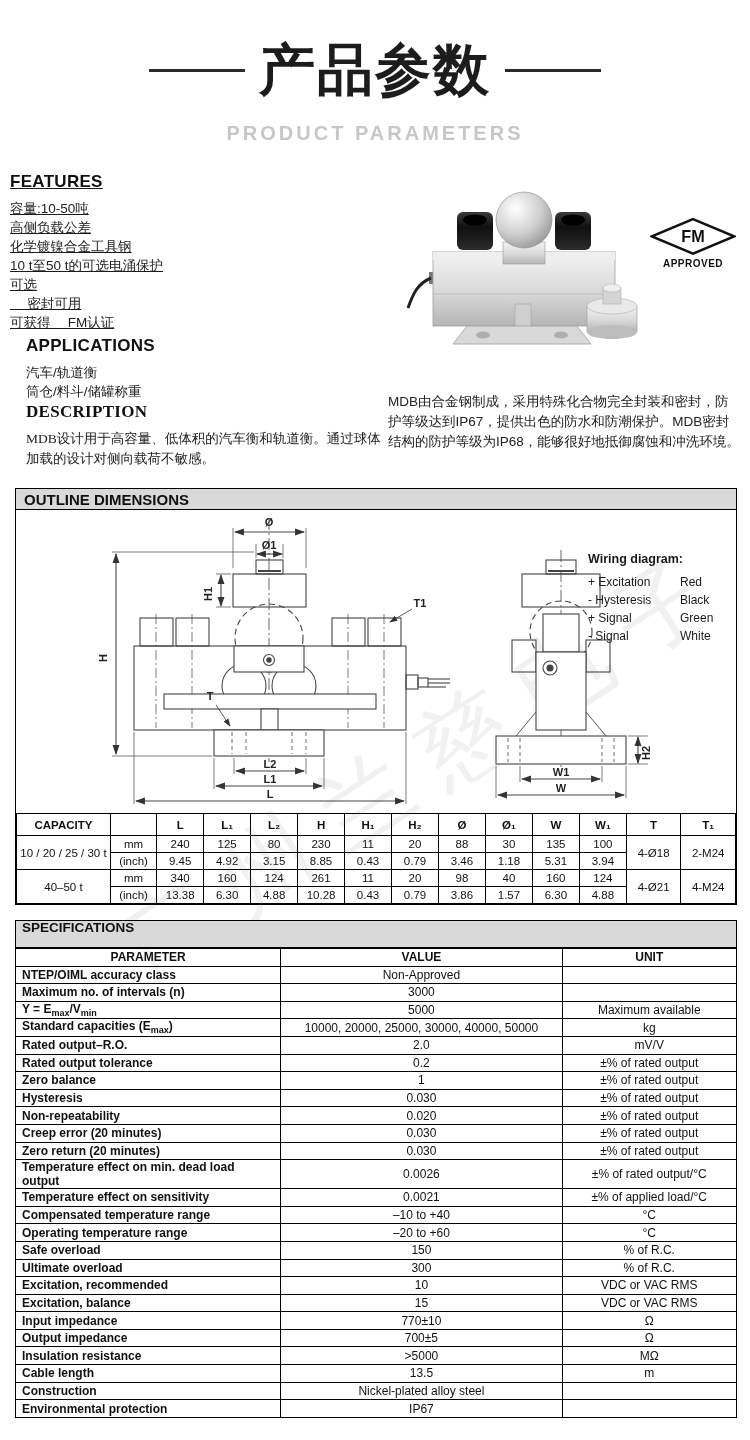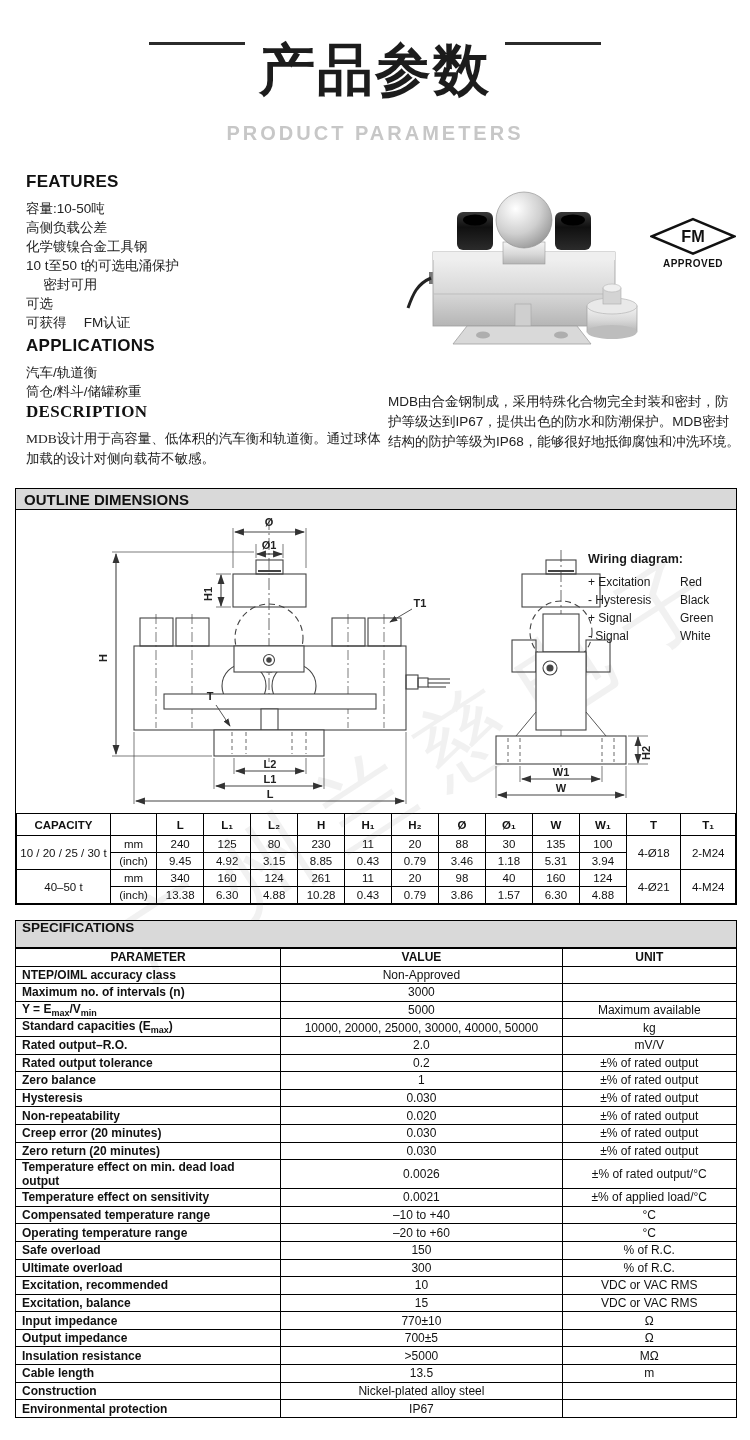--- a/index.html
+++ b/index.html
@@ -1,29 +1,29 @@
 <!DOCTYPE html>
 <html><head>
 <meta charset="utf-8">
 <style>
   * { margin:0; padding:0; box-sizing:border-box; }
   html,body { background:#fff; }
   body { font-family:"Liberation Sans", sans-serif; color:#1a1a1a; }
   .page { position:relative; width:750px; height:1440px; background:#fff; overflow:hidden; margin:0 auto; }
 
   
-  .title-row { position:absolute; top:42px; left:0; width:100%; display:flex; justify-content:center; gap:14px; }
+  .title-row { position:absolute; top:42px; left:0; width:100%; display:flex; align-items:center; justify-content:center; gap:14px; }
   .title-dash { width:96px; height:3px; background:#2b2b2b; }
   .page-title { font-size:56px; font-weight:bold; color:#1c1c1c; letter-spacing:2px; line-height:1; }
   .page-subtitle { position:absolute; top:122px; left:0; width:100%; text-align:center;
     font-size:20px; font-weight:bold; color:#c7c7c7; letter-spacing:3px; }
 
   
   .sec-heading { font-size:17px; font-weight:bold; color:#111; letter-spacing:0.3px; margin-bottom:7px; }
-  .features { position:absolute; left:26px; top:172px; width:360px; }
+  .features { position:absolute; left:10px; top:172px; width:360px;text-decoration:underline; }
   .feat-line { font-size:13.5px; line-height:19px; color:#222; }
   .applications { position:absolute; left:26px; top:336px; width:360px; }
   .description-left { position:absolute; left:26px; top:402px; width:360px;font-family:Liberation Serif, serif; }
   .body-par { font-size:13.5px; line-height:20px; color:#222; }
   .description-right { position:absolute; left:388px; top:392px; width:352px; }
 
   
   .photo-wrap { position:absolute; left:404px; top:176px; width:242px; height:190px; }
   .fm-wrap { position:absolute; left:650px; top:216px; width:86px; height:56px; }
 
@@ -75,22 +75,22 @@
   </div>
   <div class="page-subtitle">PRODUCT PARAMETERS</div>
 
   <div class="features">
     <div class="sec-heading">FEATURES</div>
     <div>
         <div class="feat-line">容量:10-50吨</div>
         <div class="feat-line">高侧负载公差</div>
         <div class="feat-line">化学镀镍合金工具钢</div>
         <div class="feat-line">10 t至50 t的可选电涌保护</div>
+        <div class="feat-line">可选</div>
         <div class="feat-line">　 密封可用</div>
-        <div class="feat-line">可选</div>
         <div class="feat-line">可获得　 FM认证</div>
       </div>
   </div>
 
   <div class="photo-wrap">
     <svg viewBox="0 0 240 190" width="242" height="190">
       <defs>
         <linearGradient id="gm" x1="0" y1="0" x2="0" y2="1">
           <stop offset="0" stop-color="#f4f4f4"></stop>
             <stop offset="0.55" stop-color="#d8d8d8"></stop>

